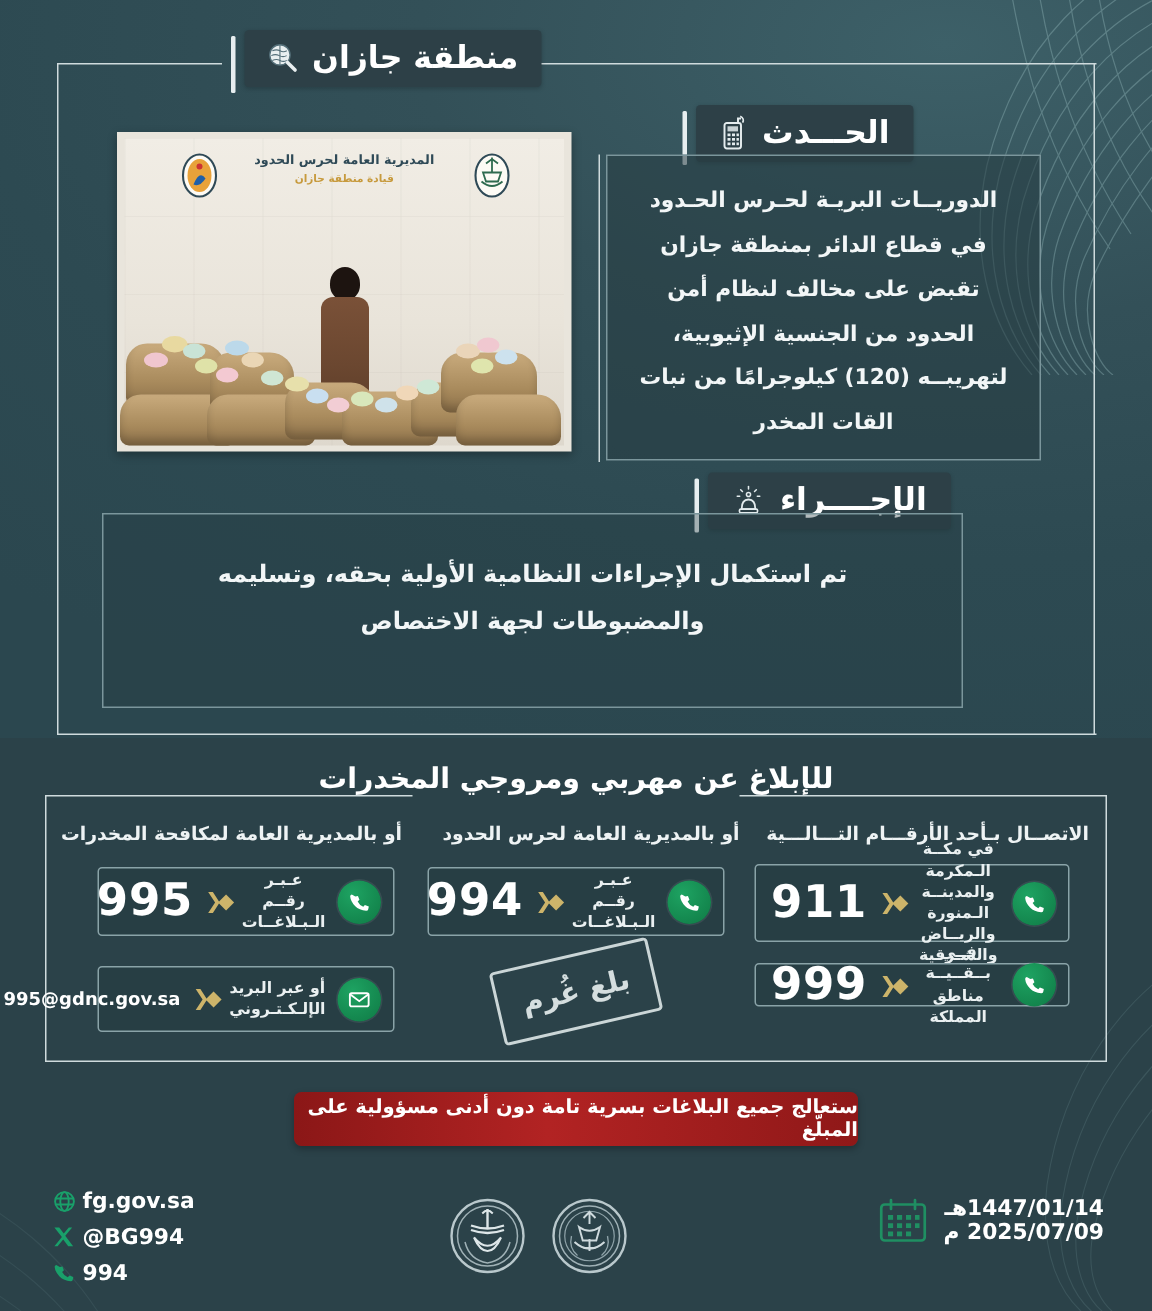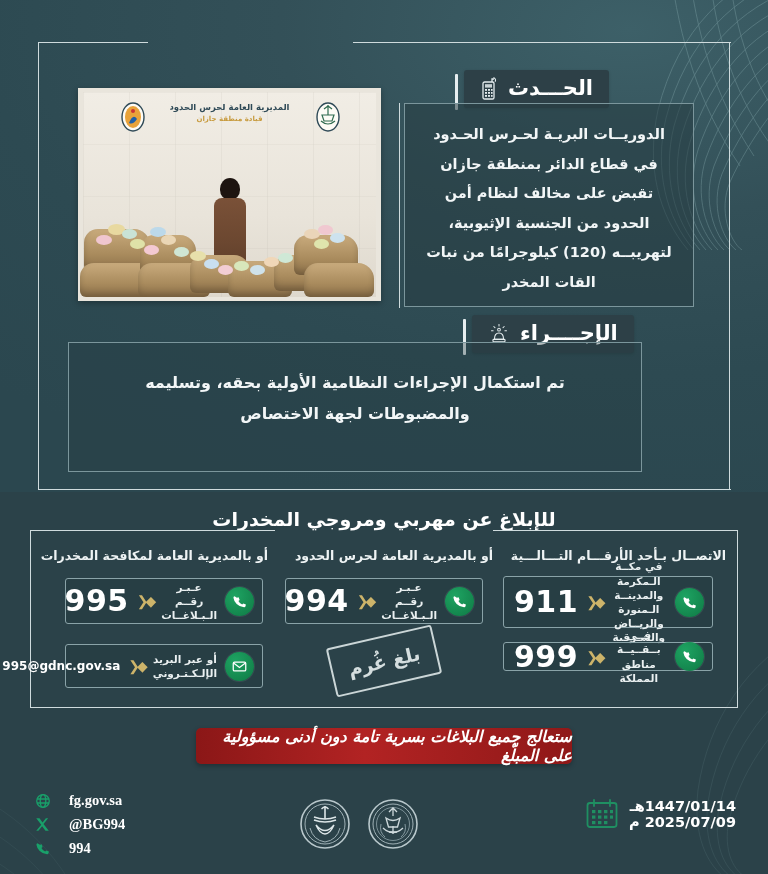--- a/index.html
+++ b/index.html
@@ -142,28 +142,27 @@
     transform:rotate(-13deg);
     display:flex; align-items:center; justify-content:center;
     font-size:19px; font-weight:bold; color:#e4ecec; opacity:.92;
   }
 
   
   .red-banner {
     position:absolute; left:196px; top:728px; width:376px; height:36px;
     background:linear-gradient(90deg,#8b1717,#b22323 45%,#8f1818);
     border-radius:5px; display:flex; align-items:center; justify-content:center;
-    font-size:16px; font-weight:bold; letter-spacing:.2px;
+    font-size:13px; font-weight:bold; letter-spacing:.2px;
     box-shadow:0 2px 5px rgba(0,0,0,.28);
-    font-style:italic;
   }
 
   
   .footer-left { position:absolute; left:34px; top:792px; display:flex; flex-direction:column; gap:7px; }
-  .fl-row { display:flex; align-items:center; gap:18px; direction:ltr;font-family:Liberation Serif, serif; }
+  .fl-row { display:flex; align-items:center; gap:4px; direction:ltr; }
   .fl-ico { width:17px; height:17px; flex:0 0 auto; display:flex; align-items:center; justify-content:center; }
   .fl-txt { font-size:14.5px; font-weight:bold; direction:ltr; }
 
   .footer-logos { position:absolute; left:299px; top:798px; display:flex; gap:16px; }
   .flogo { width:52px; height:52px; }
 
   .footer-date { position:absolute; right:32px; top:798px; display:flex; align-items:center; gap:10px; direction:ltr; }
   .fd-text { }
   .fd-line { font-size:14.5px; font-weight:bold; direction:rtl; letter-spacing:.2px; }
 
@@ -209,20 +208,30 @@
       <path d="M0 76 C52 92 98 126 128 172 C140 190 144 197 142 200"></path>
     </g>
   </svg>
 
   <div class="bracket-l"></div>
   <div class="bracket-r"></div>
   <div class="bracket-b"></div>
   <div class="bracket-t-left"></div>
   <div class="bracket-t-right"></div>
 
+  <div class="region-badge">
+    <span class="ticklab"></span>
+    <span>منطقة جازان</span>
+    <svg width="22" height="22" viewBox="0 0 24 24">
+      <circle cx="10.5" cy="10.5" r="7.4" fill="#e9eff0" stroke="#55707a" stroke-width="1"></circle>
+      <path d="M5 7.5 q3 -1.4 5.5 0 q2.5 1.4 5 0 M4.2 11 q3 -1.4 5.8 0 q2.8 1.4 5.4 0 M5 14.5 q3 -1.4 5.5 0 q2.5 1.4 5 0" fill="none" stroke="#55707a" stroke-width=".8"></path>
+      <path d="M10.5 3.1 v14.8" fill="none" stroke="#55707a" stroke-width=".8"></path>
+      <line x1="16" y1="16" x2="21.5" y2="21.5" stroke="#e9eff0" stroke-width="2.6" stroke-linecap="round"></line>
+    </svg>
+  </div>
 
   <div class="photo">
     <div class="photo-inner">
       <div class="ph-wall"></div>
       <div class="ph-hdr">
         <svg class="ph-emb left" viewBox="0 0 30 34">
           <ellipse cx="15" cy="17" rx="11" ry="14" fill="#fdfbf5" stroke="#2f4a57" stroke-width="1.4"></ellipse>
           <ellipse cx="15" cy="17" rx="8" ry="11" fill="#e8a23a"></ellipse>
           <path d="M11 23 q4 -10 8 -4 q-4 6 -8 4z" fill="#1f5fa8"></path>
           <circle cx="15" cy="11" r="2" fill="#c33"></circle>

